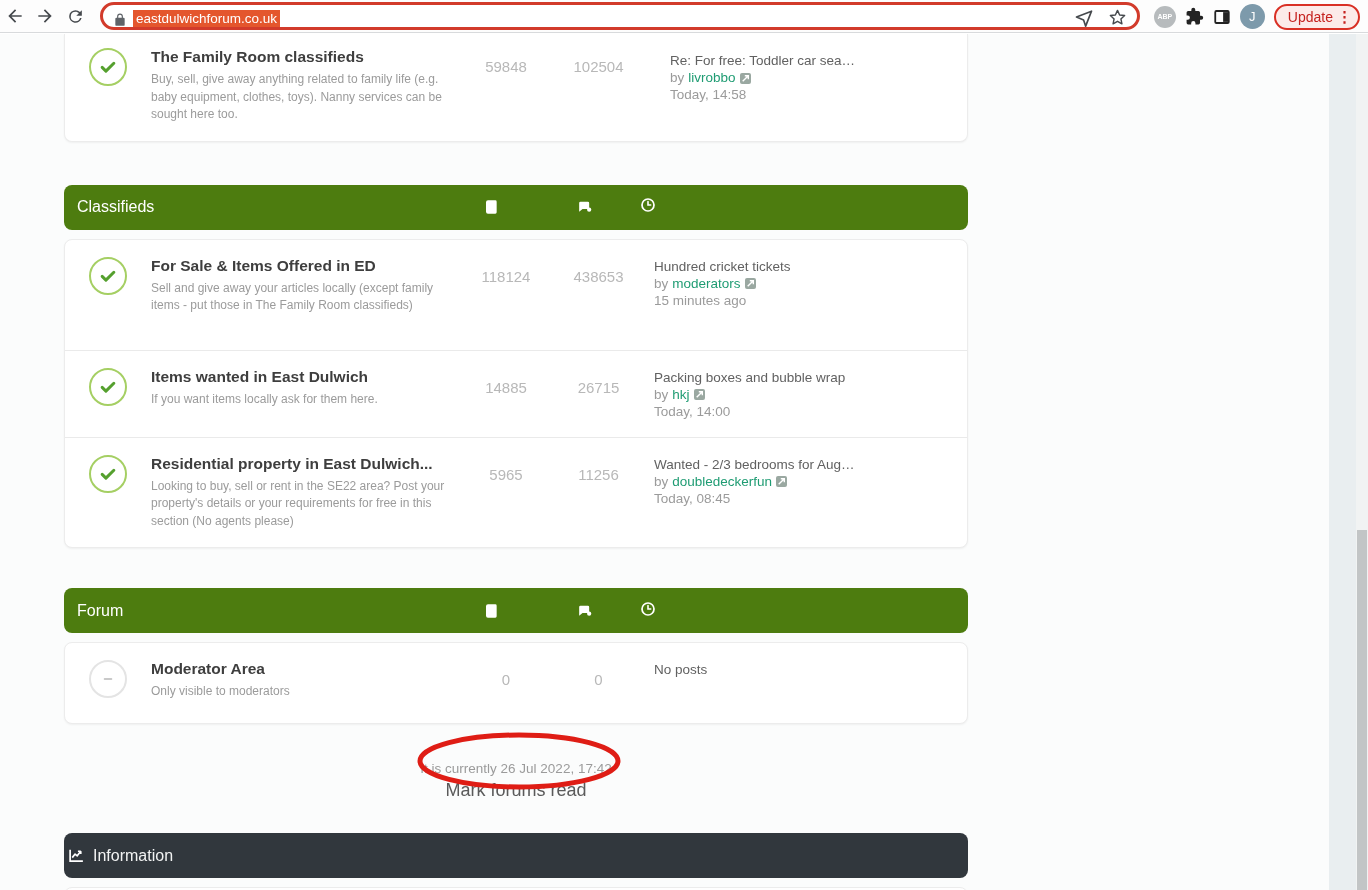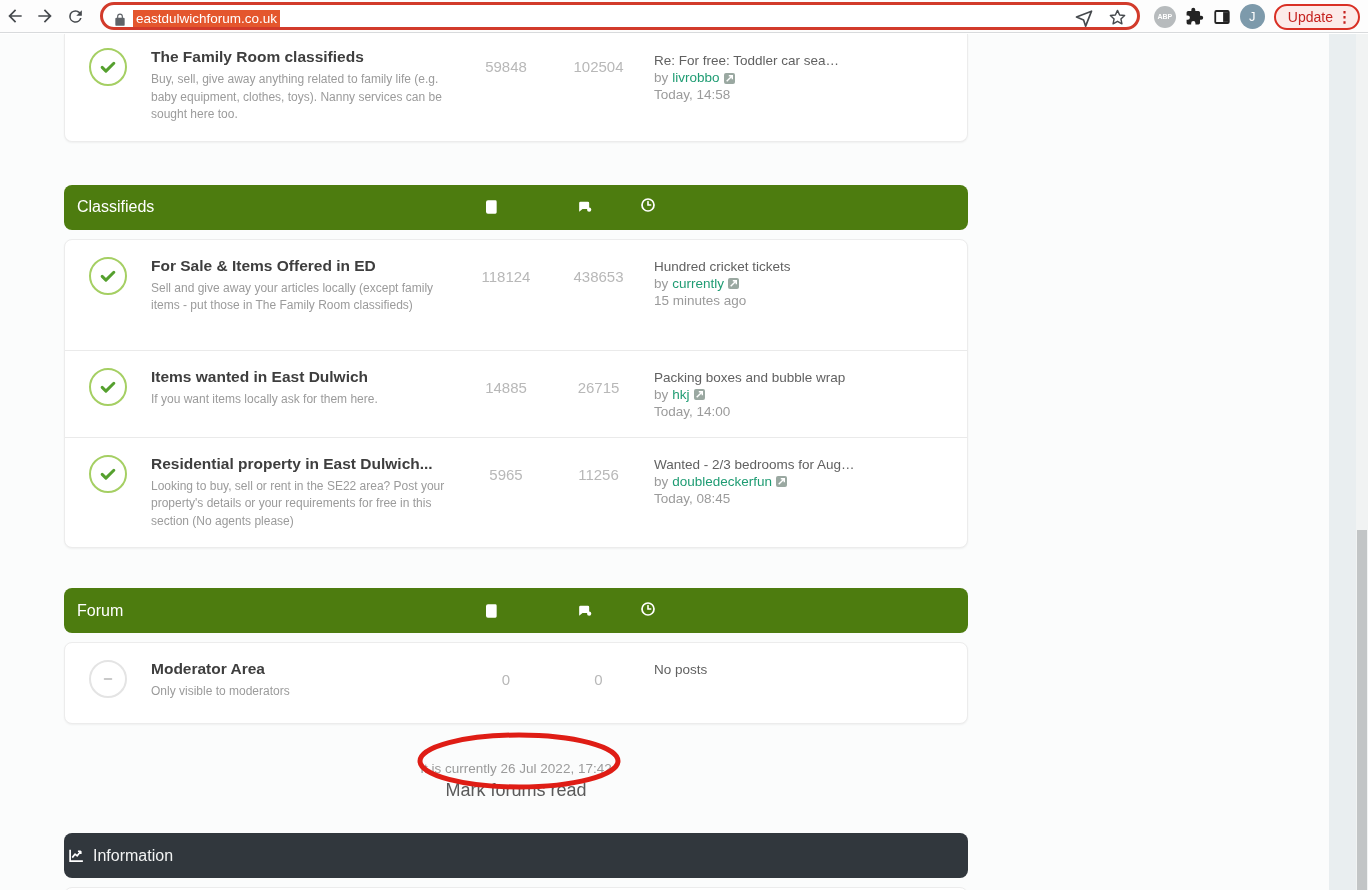--- a/index.html
+++ b/index.html
@@ -138,21 +138,21 @@
                 <path d="M5 12.5l4.5 4.5L19 7.5" fill="none" stroke="#55a02e" stroke-width="3.6" stroke-linecap="round" stroke-linejoin="round"></path>
               </svg>
           </div>
         </div>
         <div class="main-col" style="padding-top:12px;">
           <div class="row-title">The Family Room classifieds</div>
           <div class="row-desc">Buy, sell, give away anything related to family life (e.g. baby equipment, clothes, toys). Nanny services can be sought here too.</div>
         </div>
         <div class="num-col-t" style="padding-top:24px;">59848</div>
         <div class="num-col-p" style="padding-top:24px;">102504</div>
-        <div class="last-col" style="">
+        <div class="last-col" style="margin-left:16px;">
           <div class="last-title">Re: For free: Toddler car sea…</div>
           <div class="last-by">
             <span>by</span>
             <span class="uname">livrobbo</span>
             <span class="ext-badge">
                 <svg width="7" height="7" viewBox="0 0 10 10">
                   <path d="M1 9L9 1M4 1h5v5" fill="none" stroke="#fff" stroke-width="2"></path>
                 </svg>
               </span>
           </div>
@@ -193,21 +193,21 @@
         <div class="main-col">
           <div class="row-title">For Sale &amp; Items Offered in ED</div>
           <div class="row-desc">Sell and give away your articles locally (except family items - put those in The Family Room classifieds)</div>
         </div>
         <div class="num-col-t">118124</div>
         <div class="num-col-p">438653</div>
         <div class="last-col">
           <div class="last-title">Hundred cricket tickets</div>
           <div class="last-by">
             <span>by</span>
-            <span class="uname">currently</span>
+            <span class="uname">moderators</span>
             <span class="ext-badge">
                 <svg width="7" height="7" viewBox="0 0 10 10">
                   <path d="M1 9L9 1M4 1h5v5" fill="none" stroke="#fff" stroke-width="2"></path>
                 </svg>
               </span>
           </div>
           <div class="last-time">15 minutes ago</div>
         </div>
       </div>
 

